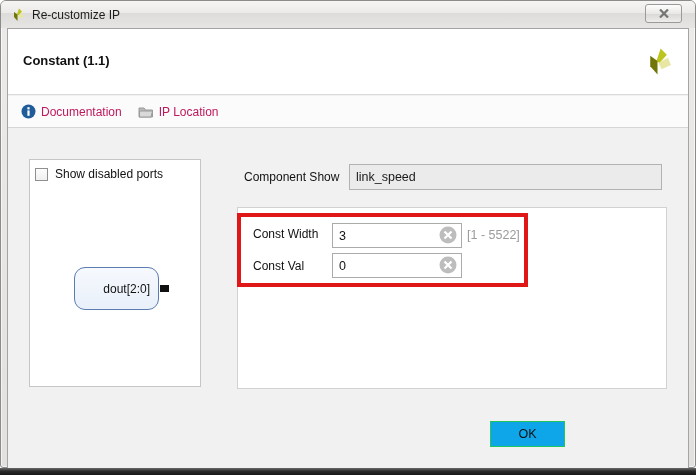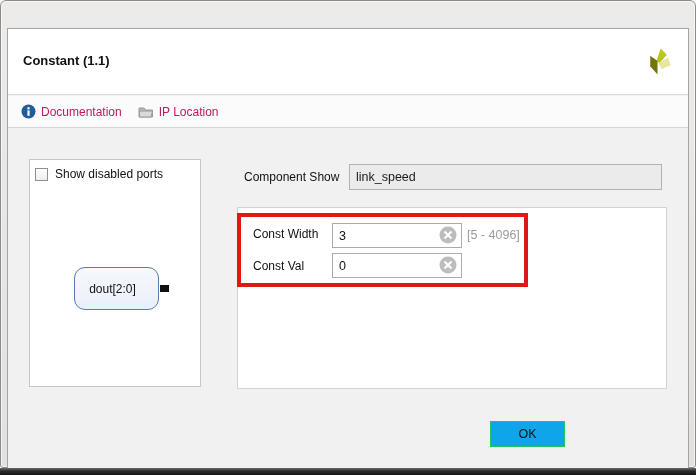--- a/index.html
+++ b/index.html
@@ -71,21 +71,21 @@
   .checkbox {
     width:13px; height:13px; border:1px solid #8f8f8f;
     background:linear-gradient(#fdfdfd,#f0f0f0);
   }
   .cb-label { margin-left:7px; font-size:12px; color:#111; }
 
   .ip-block {
     position:absolute; left:44px; top:107px; width:85px; height:43px;
     border:1px solid #5a7cb0; border-radius:11px;
     background:linear-gradient(#f6f9fd,#e9f0fa);
-    display:flex; align-items:center; justify-content:center;
+    display:flex; align-items:center; justify-content:flex-end;
     padding-right:8px;
   }
   .ip-block-label { font-size:12px; color:#111; }
   .port-stub {
     position:absolute; left:130px; top:125px; width:9px; height:7px;
     background:#101010;
   }
 
   
   .comp-label { position:absolute; left:236px; top:141px; font-size:12px; color:#111; }
@@ -137,20 +137,33 @@
     background:linear-gradient(#6b6b6b,#2a2a2a 45%,#161616);
   }
 </style>
 </head>
 <body>
 
 <div class="page">
 
   <div class="window">
 
+    <div class="titlebar">
+      <svg class="title-icon" viewBox="0 0 26 32">
+        <polygon points="12,15 16,3 22,9 15,17" fill="#bcc41e"></polygon>
+        <polygon points="6,10 13,15 13,28 6,20" fill="#71750a"></polygon>
+        <polygon points="14,17 22,12 25,19 17,23" fill="#e8e6a3"></polygon>
+      </svg>
+      <span class="title-text">Re-customize IP</span>
+      <div class="close-btn">
+        <svg width="10" height="9" viewBox="0 0 10 9">
+          <path d="M1,0.5 L9,8.5 M9,0.5 L1,8.5" stroke="#757575" stroke-width="2.2" fill="none"></path>
+        </svg>
+      </div>
+    </div>
 
     <div class="inner">
 
       <div class="header">
         <div class="header-title">Constant (1.1)</div>
         <svg class="header-logo" viewBox="0 0 26 32">
           <polygon points="12,15 16,3 22,9 15,17" fill="#bcc41e"></polygon>
           <polygon points="6,10 13,15 13,28 6,20" fill="#71750a"></polygon>
           <polygon points="14,17 23,12 26,19 17,23" fill="#e8e6a3"></polygon>
         </svg>
@@ -193,21 +206,21 @@
       <div class="param-label" style="left:245px; top:198px;">Const Width</div>
       <div class="field-wrap" style="left:324px; top:194px;">
         <input type="text" value="3" style="">
         <button class="clear-btn">
           <svg width="18" height="18" viewBox="0 0 18 18">
             <circle cx="9" cy="9" r="8.5" fill="#bdbdbd"></circle>
             <path d="M5.5,5.5 L12.5,12.5 M12.5,5.5 L5.5,12.5" stroke="#ffffff" stroke-width="2.2"></path>
           </svg>
         </button>
       </div>
-      <div class="range-hint" style="left:459px; top:199px;">[5 - 4096]</div>
+      <div class="range-hint" style="left:459px; top:199px;">[1 - 5522]</div>
 
       <div class="param-label" style="left:245px; top:230px;text-align:center;">Const Val</div>
       <div class="field-wrap" style="left:324px; top:224px;">
         <input type="text" value="0" style="">
         <button class="clear-btn">
           <svg width="18" height="18" viewBox="0 0 18 18">
             <circle cx="9" cy="9" r="8.5" fill="#bdbdbd"></circle>
             <path d="M5.5,5.5 L12.5,12.5 M12.5,5.5 L5.5,12.5" stroke="#ffffff" stroke-width="2.2"></path>
           </svg>
         </button>

